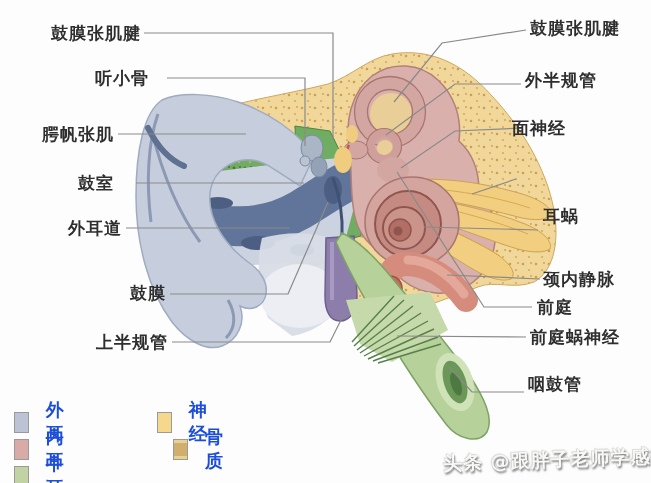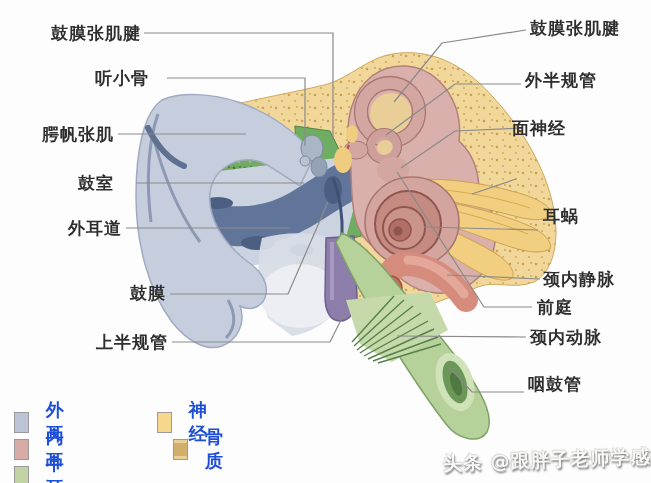--- a/index.html
+++ b/index.html
@@ -157,21 +157,21 @@
   <div class="lbl" style="right:529px;top:228px">外耳道</div>
   <div class="lbl" style="right:485px;top:293px">鼓膜</div>
   <div class="lbl" style="right:483px;top:342px">上半规管</div>
 
   <div class="lbl" style="left:530px;top:28px">鼓膜张肌腱</div>
   <div class="lbl" style="left:525px;top:80px">外半规管</div>
   <div class="lbl" style="left:512px;top:128px">面神经</div>
   <div class="lbl" style="left:543px;top:216px">耳蜗</div>
   <div class="lbl" style="left:543px;top:279px">颈内静脉</div>
   <div class="lbl" style="left:537px;top:307px">前庭</div>
-  <div class="lbl" style="left:530px;top:337px">颈内动脉</div>
+  <div class="lbl" style="left:530px;top:337px">前庭蜗神经</div>
   <div class="lbl" style="left:528px;top:384px">咽鼓管</div>
 
   <div class="legend">
     <div class="legend-item" style="left:0;top:0">
       <span class="swatch" style="background: rgb(188, 195, 213);"></span>
       <span class="legend-label">外耳</span>
     </div>
     <div class="legend-item" style="left:0;top:27px">
       <span class="swatch" style="background: rgb(217, 171, 166);"></span>
       <span class="legend-label">内耳</span>

